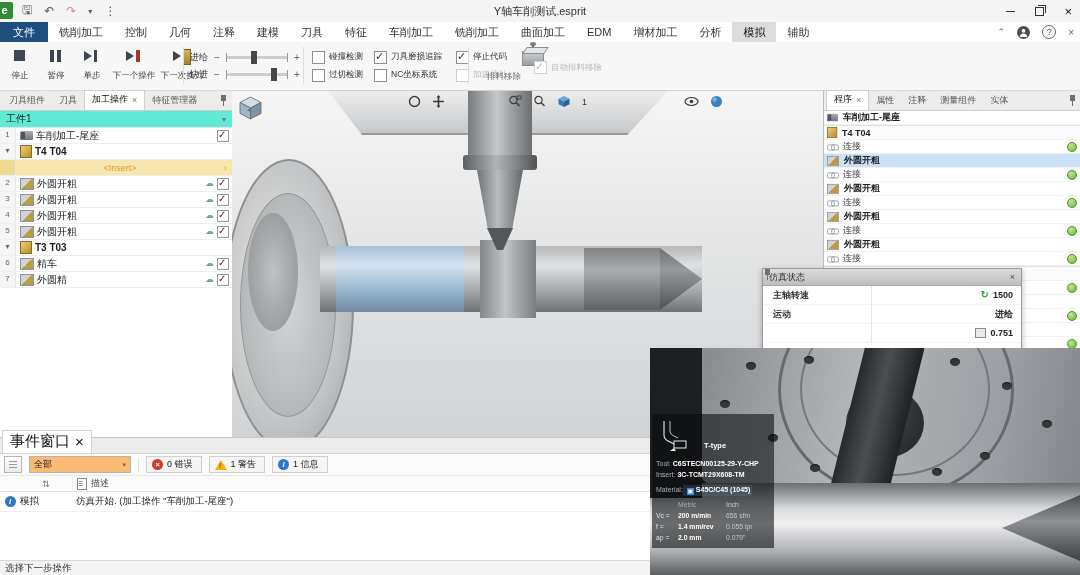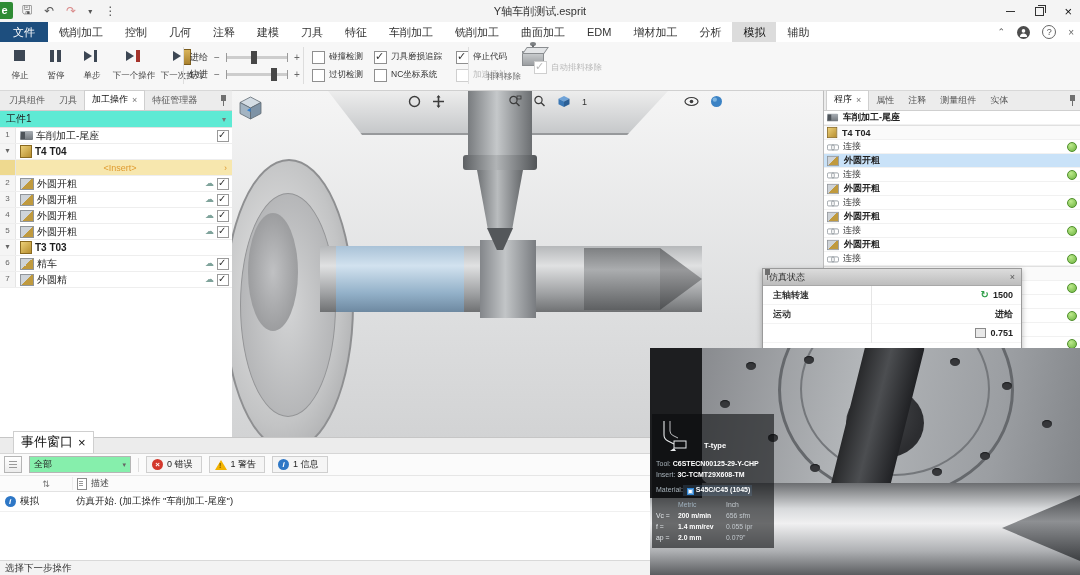--- a/index.html
+++ b/index.html
@@ -168,27 +168,27 @@
   .sim-body{position:relative;}
   .sim-body::before{content:"";position:absolute;left:108px;top:0;bottom:0;border-left:1px solid #e6e6e6;}
   .sim-row{display:flex;align-items:center;height:18px;font-size:9px;color:#333;
            border-bottom:1px solid #f3f3f3;padding:0 8px 0 10px;font-weight:bold;}
   .sim-row .v{margin-left:auto;display:flex;align-items:center;gap:4px;color:#222;}
   .spindle-ic{color:#2f9e48;font-size:10px;line-height:10px;}
   .meter-ic{width:9px;height:8px;border:1px solid #8a8a8a;background:#e8e8e8;display:inline-block;}
   
   .event-panel{position:absolute;left:0;top:437px;width:1080px;height:123px;background:#fff;
                border-top:1px solid #c6c6c6;}
-  .ev-tabs{height:15px;background:#ececec;display:flex;align-items:flex-end;padding-left:13px;font-size:13px;color:#555;border-bottom:1px solid #d6d6d6;}
+  .ev-tabs{height:15px;background:#ececec;display:flex;align-items:flex-end;padding-left:2px;font-size:15px;color:#555;border-bottom:1px solid #d6d6d6;}
   .ev-tab{background:#fff;border:1px solid #cfcfcf;border-bottom:none;padding:1px 7px 2px;display:flex;gap:5px;align-items:center;color:#111;}
   .ev-toolbar{height:21px;display:flex;align-items:center;gap:7px;padding:0 4px;background:#fbfbfb;border-bottom:1px solid #e6e6e6;}
   .clear-btn{width:16px;height:15px;border:1px solid #b5b5b5;background:linear-gradient(#fff,#ececec);
              display:flex;align-items:center;justify-content:center;}
   .clear-btn .g{width:8px;height:8px;background:repeating-linear-gradient(#9a9a9a 0 1px,transparent 1px 3px);}
-  .select{width:92px;height:15px;border:1px solid #b5b5b5;background:#86efac;font-size:9px;
+  .select{width:92px;height:15px;border:1px solid #b5b5b5;background:#fdba74;font-size:9px;
           display:flex;align-items:center;padding:0 4px;color:#222;}
   .select .caret{margin-left:auto;font-size:7px;color:#666;}
   .vbar{width:1px;height:14px;background:#ddd;}
   .chip{display:flex;align-items:center;gap:4px;padding:0 8px 0 5px;border:1px solid #cfcfcf;
         background:#f5f5f5;font-size:9px;height:15px;color:#222;}
   .err-ic{width:11px;height:11px;border-radius:50%;background:#d3382c;color:#fff;font-size:8px;
           line-height:11px;text-align:center;font-weight:bold;flex:none;}
   .info-ic{width:11px;height:11px;border-radius:50%;background:#2e77c6;color:#fff;font-size:8px;
            line-height:11px;text-align:center;font-weight:bold;font-style:italic;flex:none;}
   .warn-ic{width:0;height:0;border-left:6px solid transparent;border-right:6px solid transparent;

